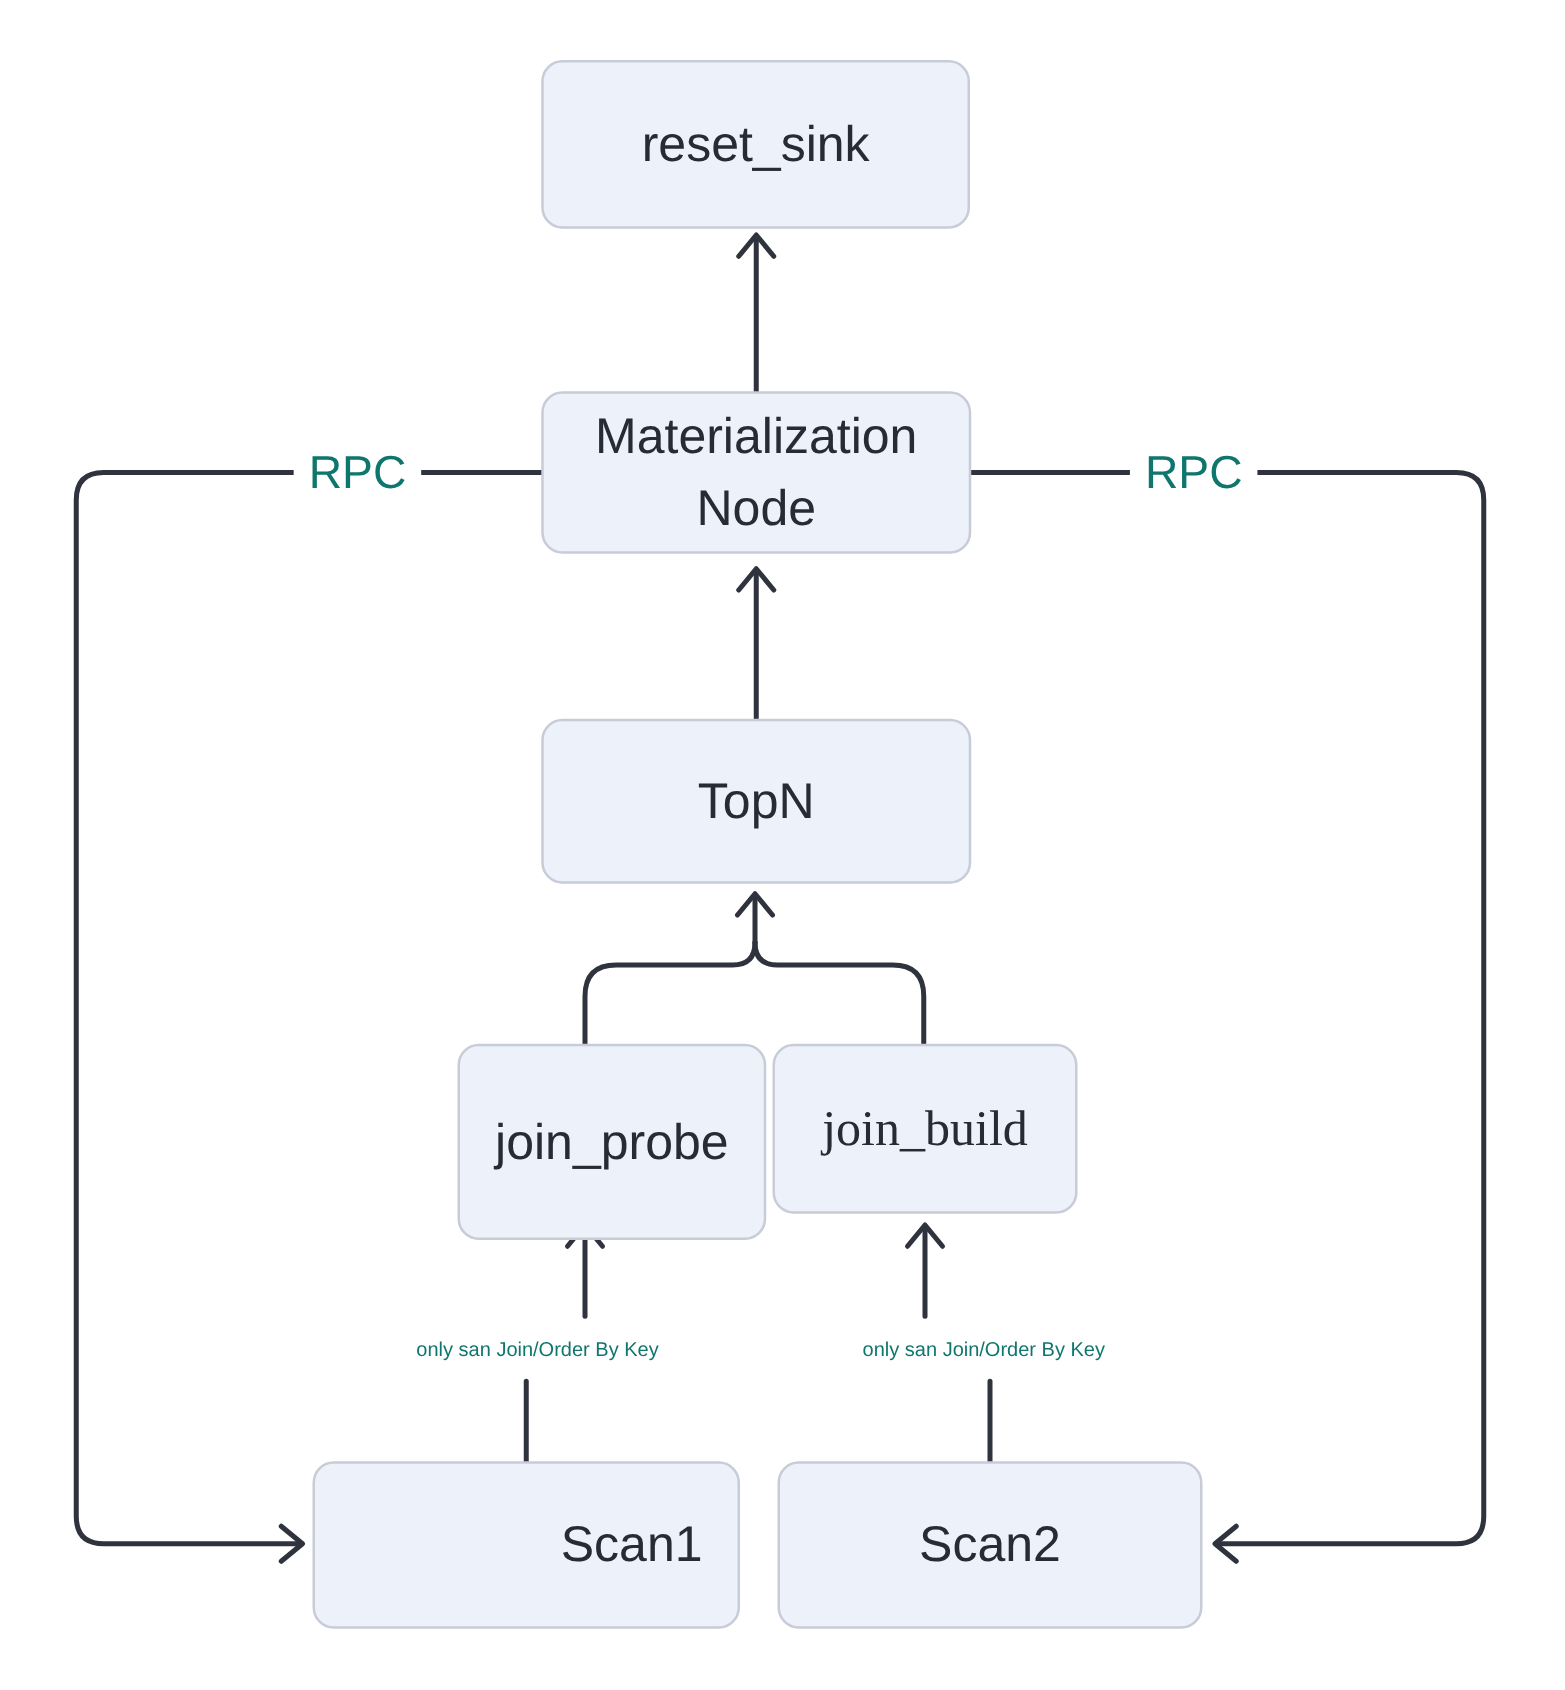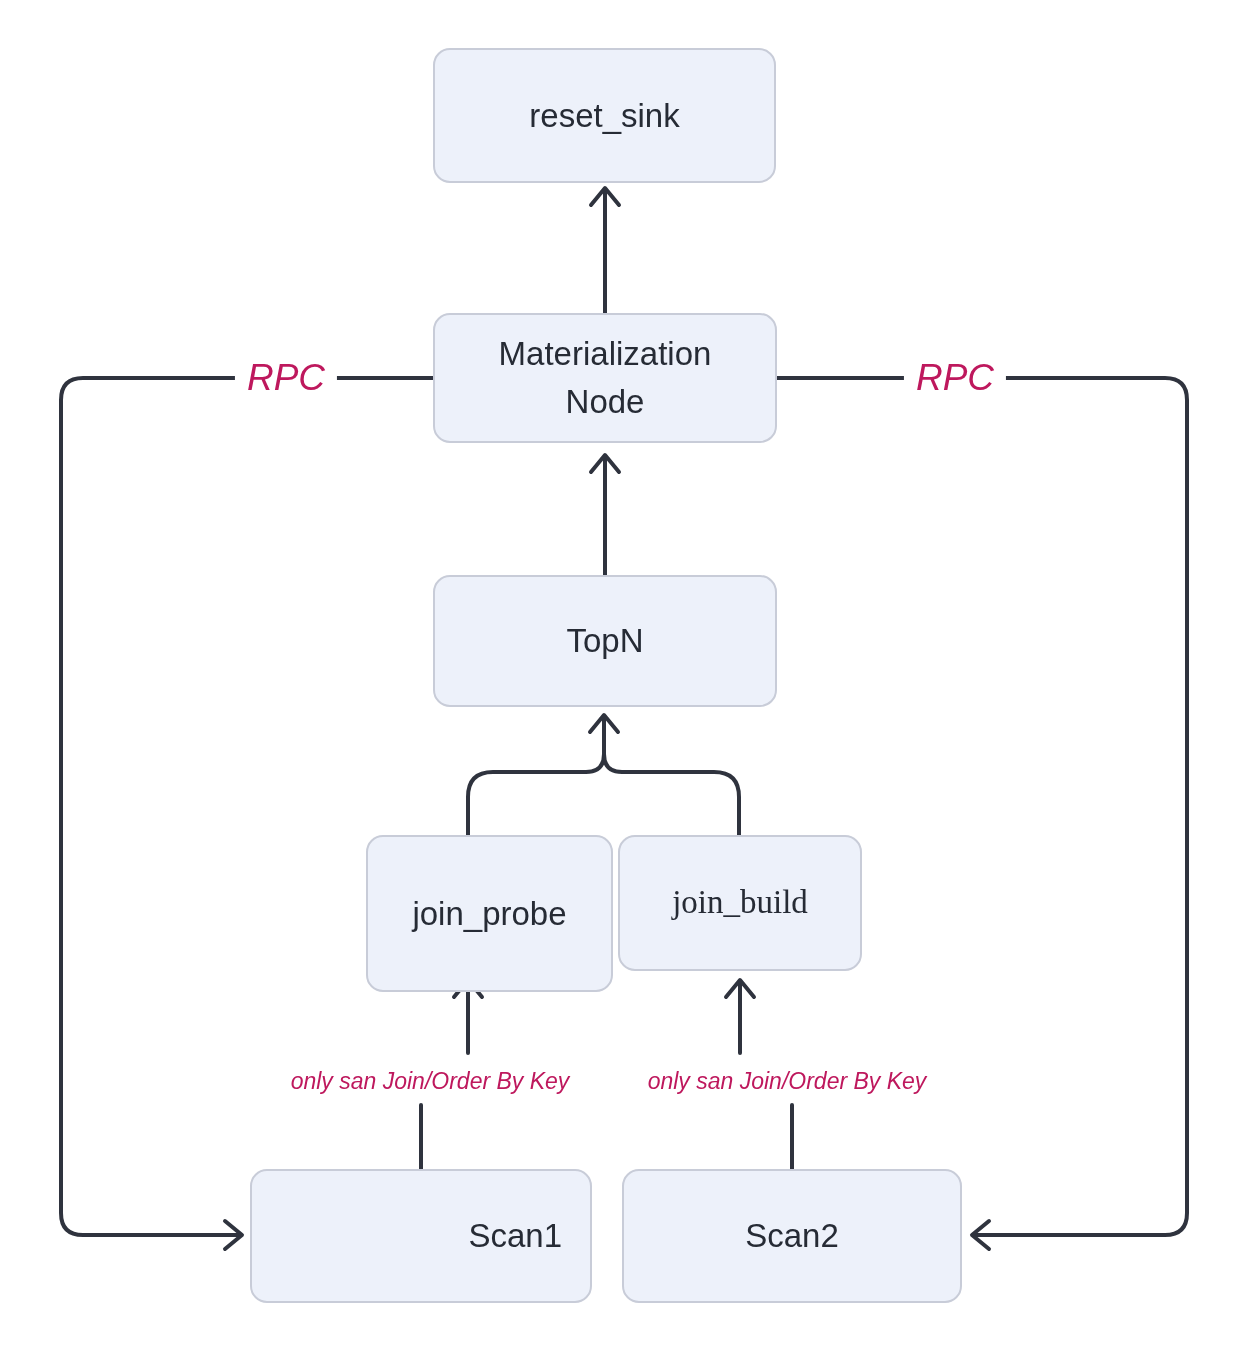--- a/index.html
+++ b/index.html
@@ -30,40 +30,39 @@
   .node {
     position: absolute;
     box-sizing: border-box;
     background: #edf1fa;
     border: 2.5px solid #c8ccd8;
     border-radius: 17px;
     display: flex;
     align-items: center;
     justify-content: center;
     text-align: center;
-    font-size: 33px;
+    font-size: 40px;
     line-height: 1.45;
     color: #262b35;
     padding: 0 28px;
   }
   .edge-label {
     position: absolute;
     transform: translate(-50%, -50%);
     background: #ffffff;
-    color: #be185d;
+    color: #0f766e;
     white-space: nowrap;
     text-align: center;
-    font-style: italic;
   }
   .edge-label.rpc {
     font-size: 37px;
     padding: 2px 12px;
   }
   .edge-label.small {
-    font-size: 23px;
+    font-size: 16px;
     padding: 2px 8px;
   }
 </style>
 </head>
 <body>
 
 <div id="canvas">
 
   <svg id="edges" width="1252" height="1352" viewBox="0 0 1252 1352">
 

